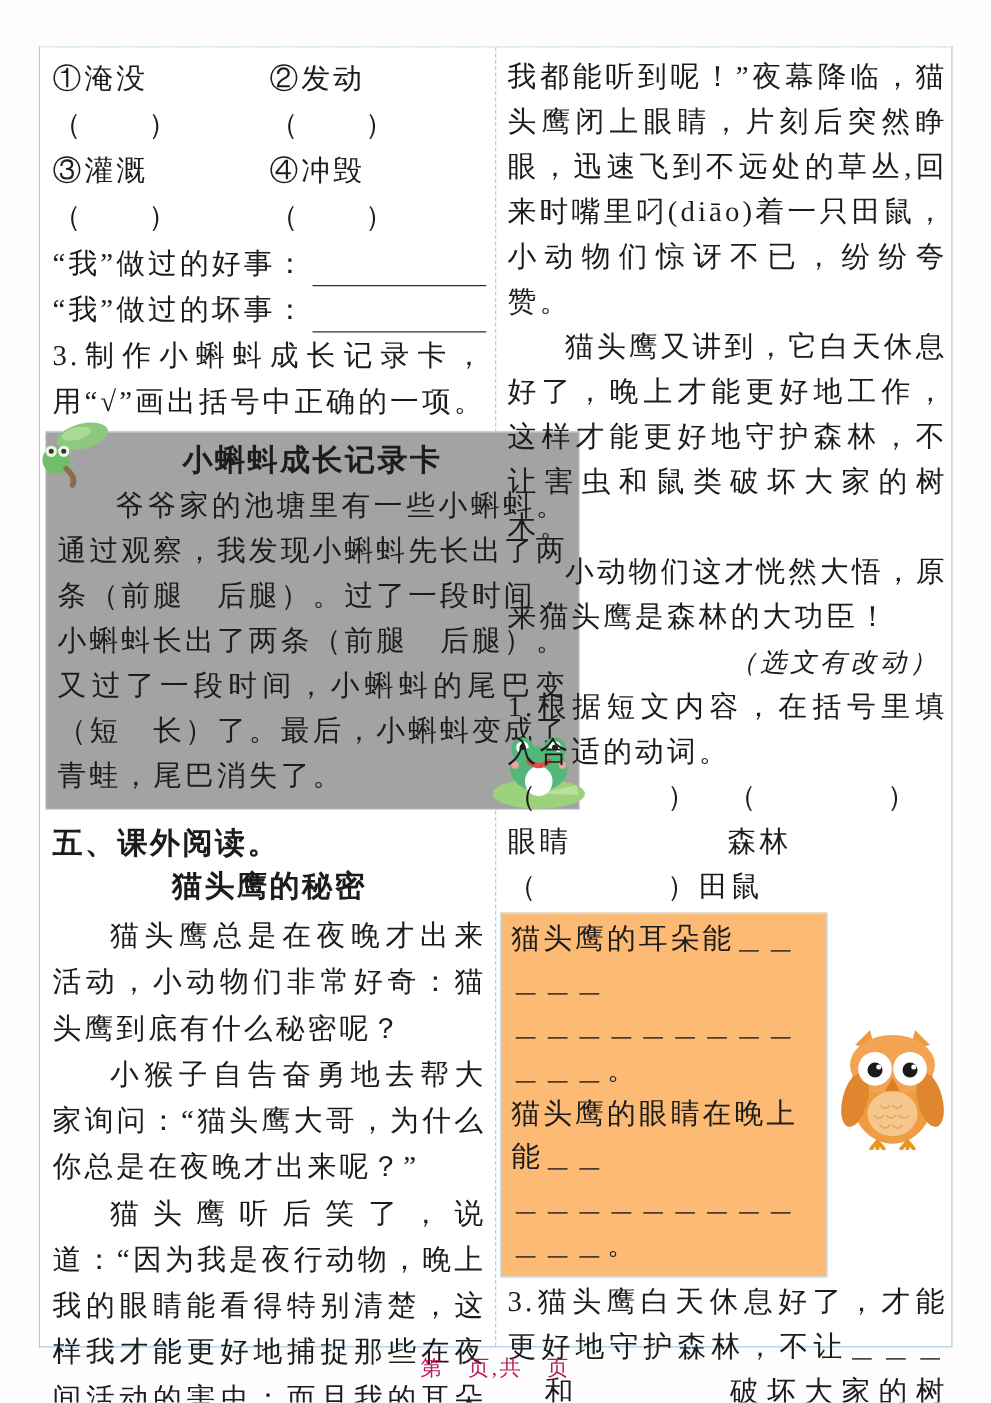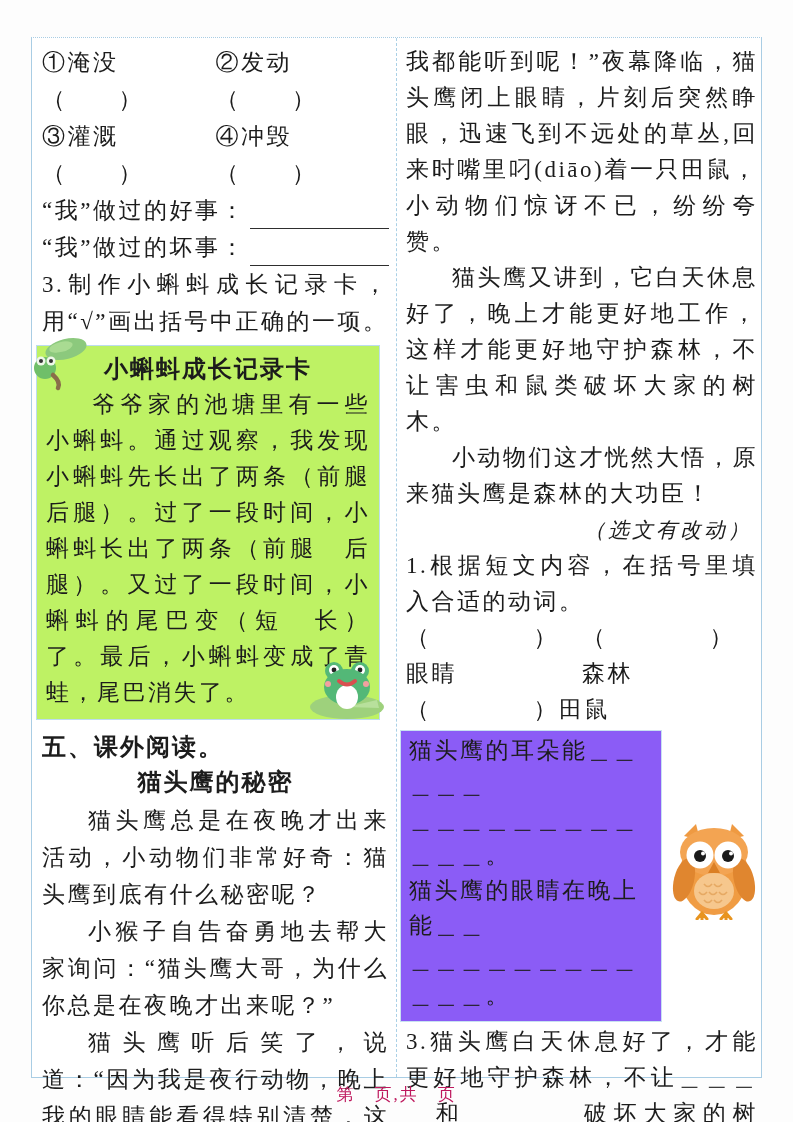--- a/index.html
+++ b/index.html
@@ -32,25 +32,25 @@
   .para-cont { margin:0; text-indent:0; text-align:justify; }
 
   .row2 { display:flex; }
 
   .deed-row { display:flex; align-items:flex-end; }
   .deed-row .blank { flex:1; border-bottom:1.5px solid #2e2e2e; height:30px; margin-left:4px; }
 
   .card {
     position:relative;
     margin:5px 0 8px -6px;
-    width:344px;
+    width:428px;
     border:1px solid #bddcef;
     padding:5px 9px 8px 9px;
     line-height:36px;
-    background:#bef264;
+    background:#a3a3a3;
   }
   .card-title {
     text-align:center; font-weight:bold;
     font-family:"Liberation Sans","DejaVu Sans",sans-serif;
     font-size:24px; letter-spacing:2px;
   }
   .icon-tadpole { position:absolute; left:-9px; top:-10px; }
   .icon-frog { position:absolute; right:-8px; bottom:-12px; }
 
   .section-heading {
@@ -68,21 +68,21 @@
     text-align:right; font-style:italic;
     font-size:21px; padding-right:6px; letter-spacing:3px;
   }
 
   .q2row { display:flex; align-items:center; gap:8px; margin:2px 0 2px -6px; }
   .q2box {
     width:268px;
     border:1px solid #c8e1f1;
     padding:2px 8px 8px 8px;
     line-height:35px;
-    background:#8b5cf6;
+    background:#fdba74;
   }
 
   .footer {
     position:absolute; left:0; top:1083px; width:793px;
     text-align:center; font-size:17px; letter-spacing:2px; color:#be185d;
   }
 </style>
 </head>
 <body>
 

